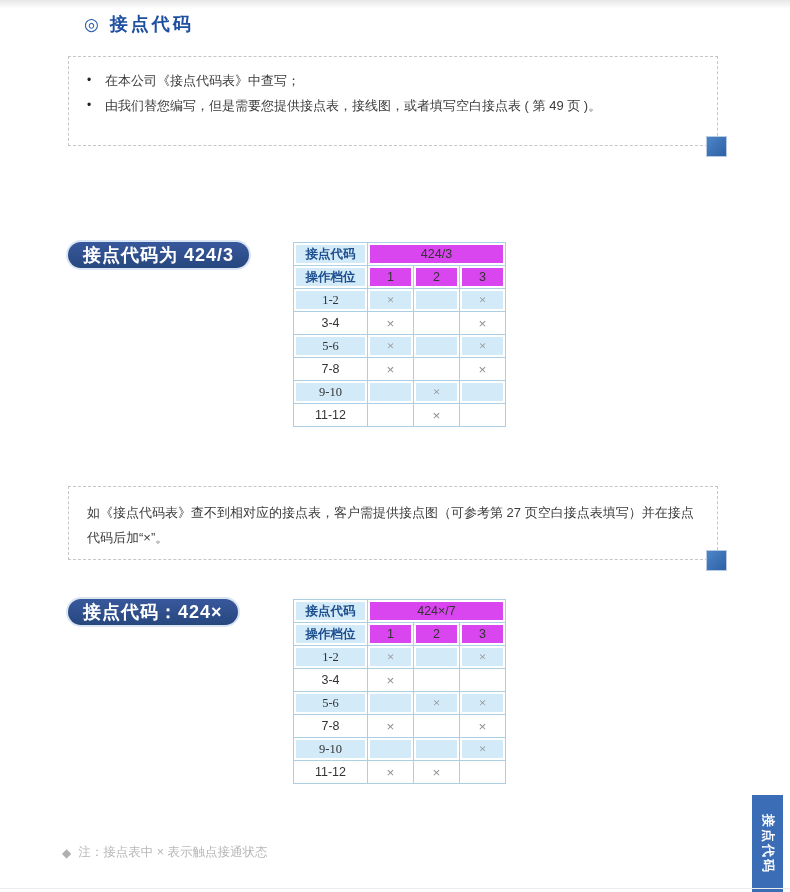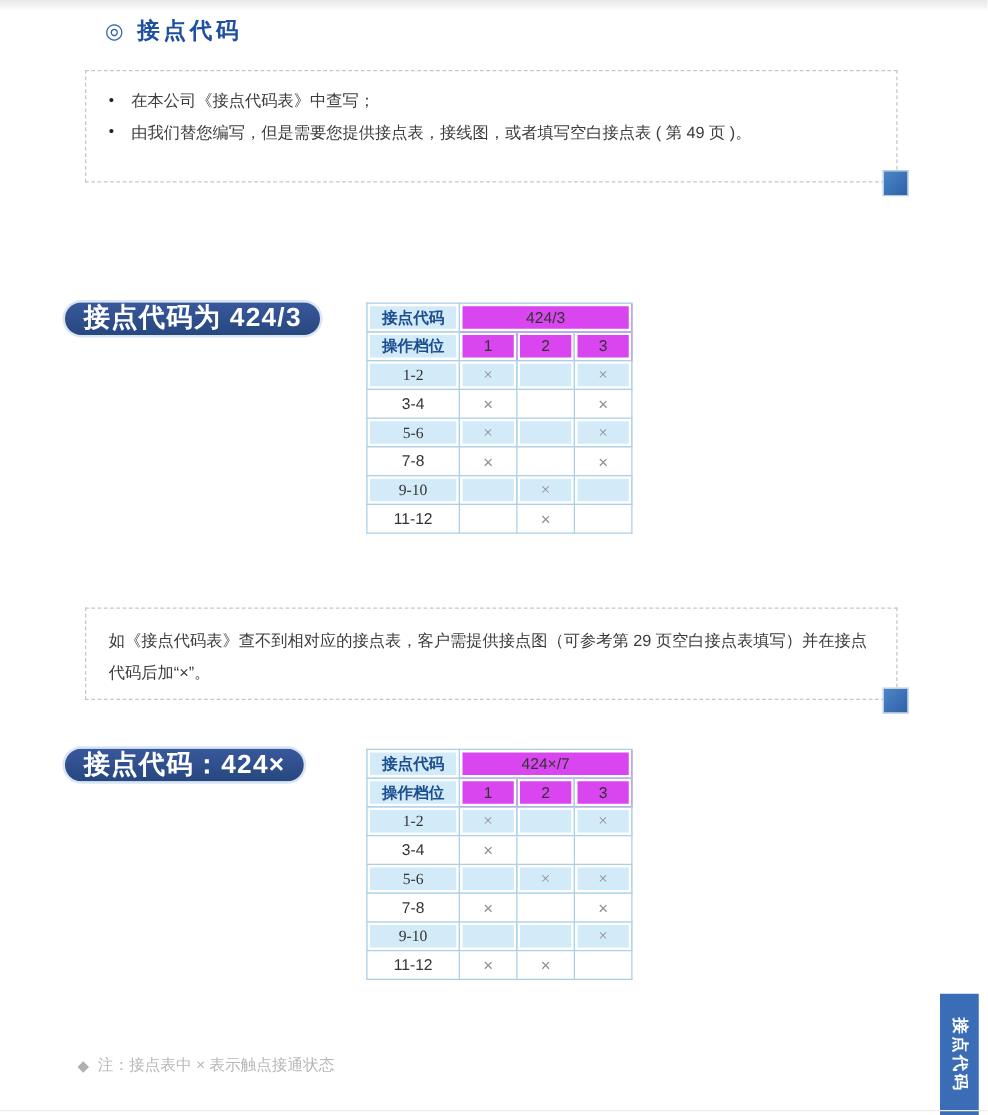--- a/index.html
+++ b/index.html
@@ -32,23 +32,23 @@
     background:linear-gradient(135deg,#4d86c8,#2e61a5);
     border:1px solid #b9cbe2;box-sizing:border-box;}
   .sq1{left:706px;top:136px;}
   .sq2{left:706px;top:550px;}
 
   
   .example{position:absolute;left:85px;top:164px;width:640px;font-size:13px;color:#2e2e2e;line-height:22px;}
   .bold{font-weight:bold;color:#1f1f1f;}
 
   
-  .badge{position:absolute;left:52px;height:26px;line-height:26px;
+  .badge{position:absolute;left:68px;height:26px;line-height:26px;
     background:linear-gradient(#38589c,#27477f);background-color:#2d4f92;
-    color:#fff;font-size:21px;font-weight:bold;padding:0 15px;border-radius:14px;
+    color:#fff;font-size:18px;font-weight:bold;padding:0 15px;border-radius:14px;
     letter-spacing:1px;box-shadow:0 0 0 2px rgba(150,180,220,0.35);}
   .badge1{top:242px;}
   .badge2{top:599px;}
 
   
   .ctable{position:absolute;left:293px;border-collapse:collapse;table-layout:fixed;}
   .t1{top:242px;}
   .t2{top:599px;}
   .ctable col.c0{width:74px;}
   .ctable col.c1{width:46px;}
@@ -149,21 +149,21 @@
     <tr class="even">
       <td>11-12</td>
       <td class="mark"></td>
       <td class="mark">×</td>
       <td class="mark"></td>
     </tr>
     </tbody>
   </table>
 
   <div class="dashed-box box2">
-    <div class="box-text">如《接点代码表》查不到相对应的接点表，客户需提供接点图（可参考第 29 页空白接点表填写）并在接点代码后加“×”。</div>
+    <div class="box-text">如《接点代码表》查不到相对应的接点表，客户需提供接点图（可参考第 27 页空白接点表填写）并在接点代码后加“×”。</div>
   </div>
   <div class="corner-square sq2"></div>
 
   <div class="badge badge2">接点代码：424×</div>
 
   <table class="ctable t2">
     <colgroup>
         <col class="c0">
         <col class="c1">
         <col class="c1">

